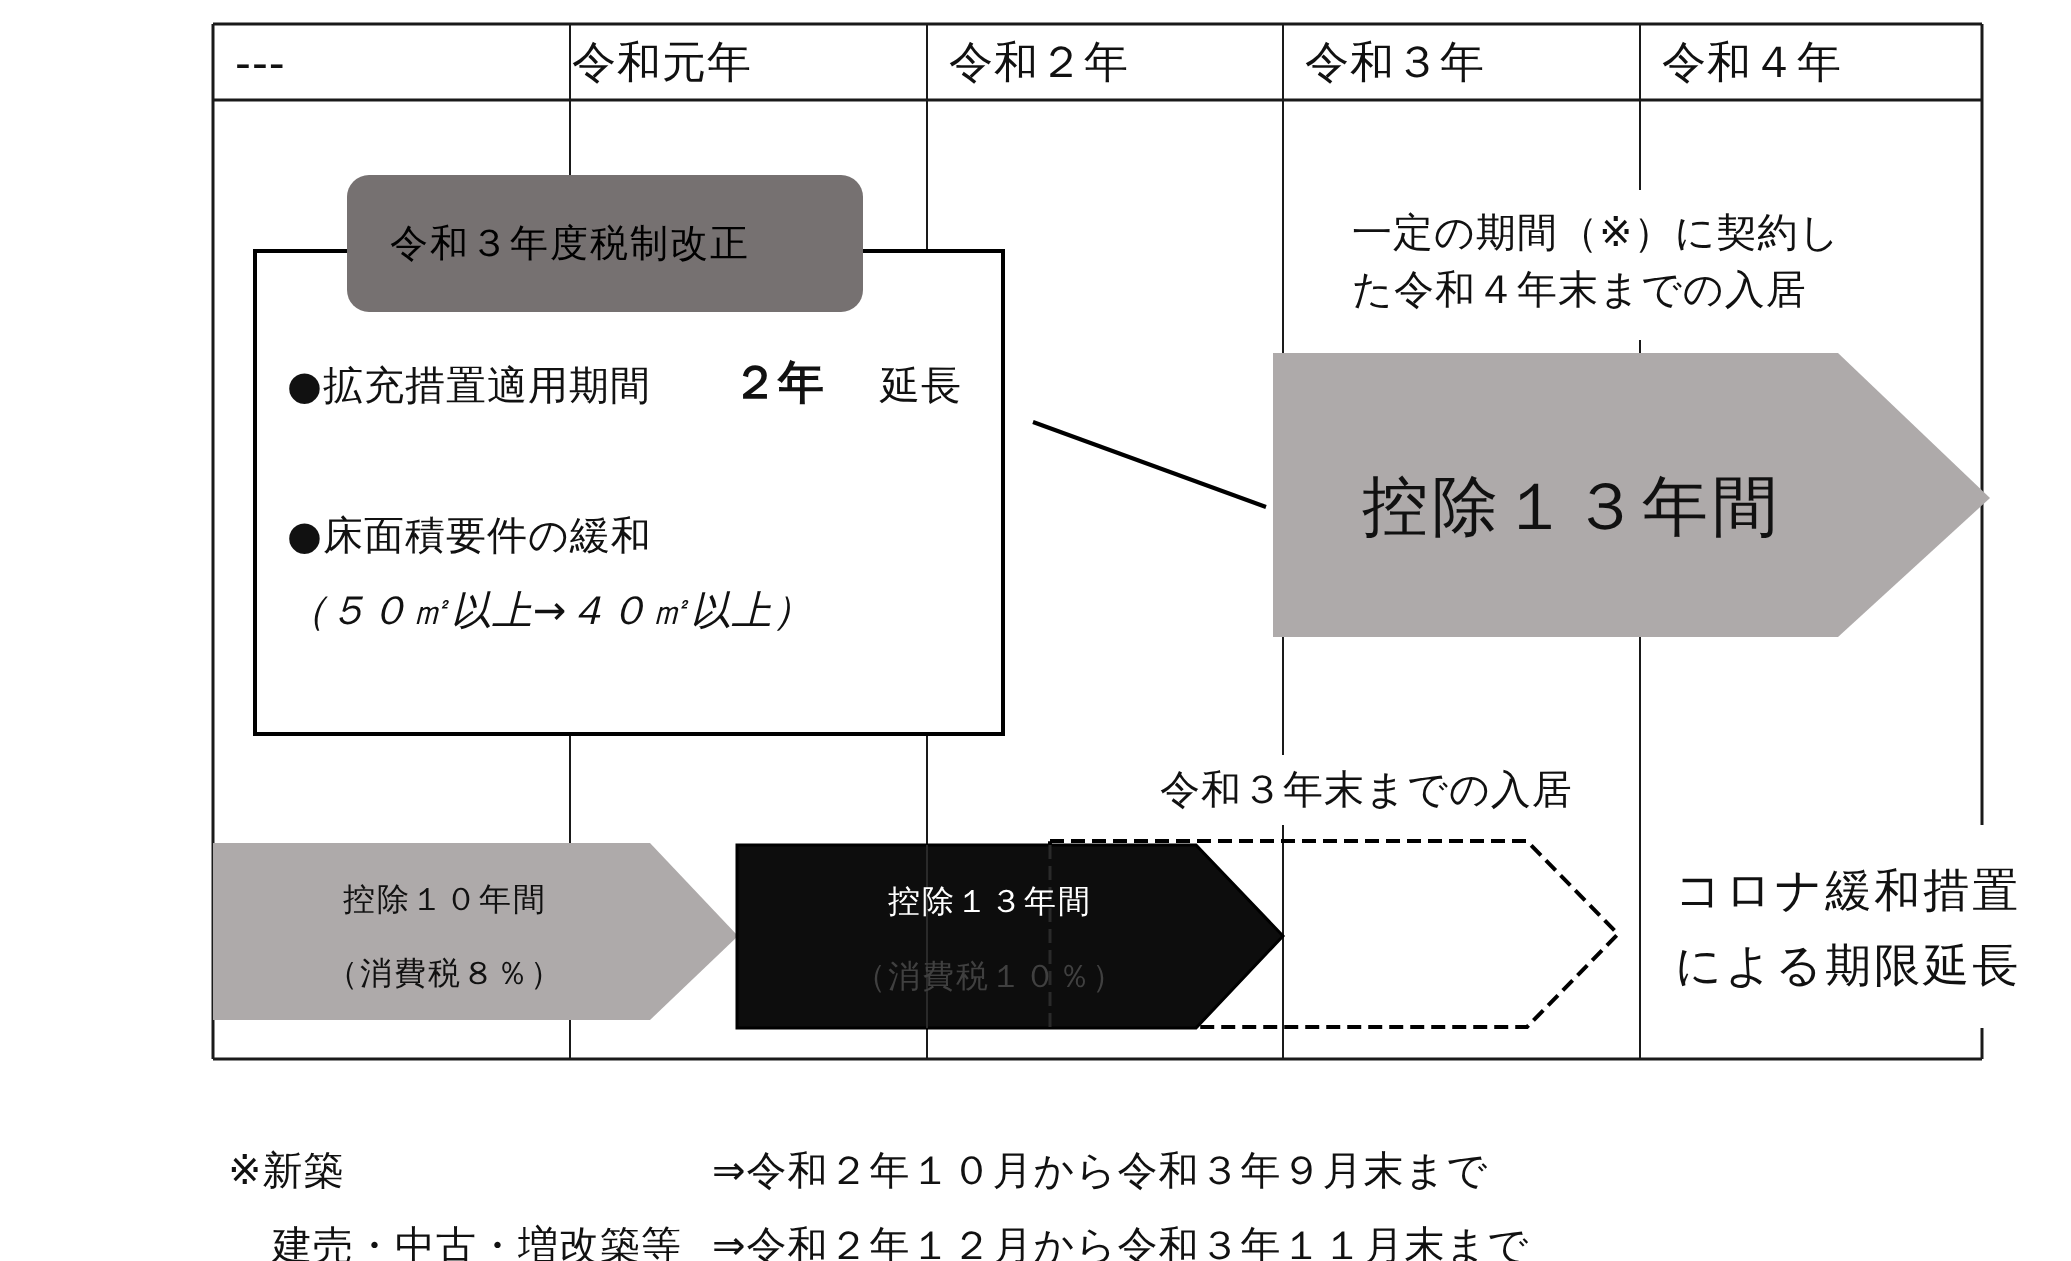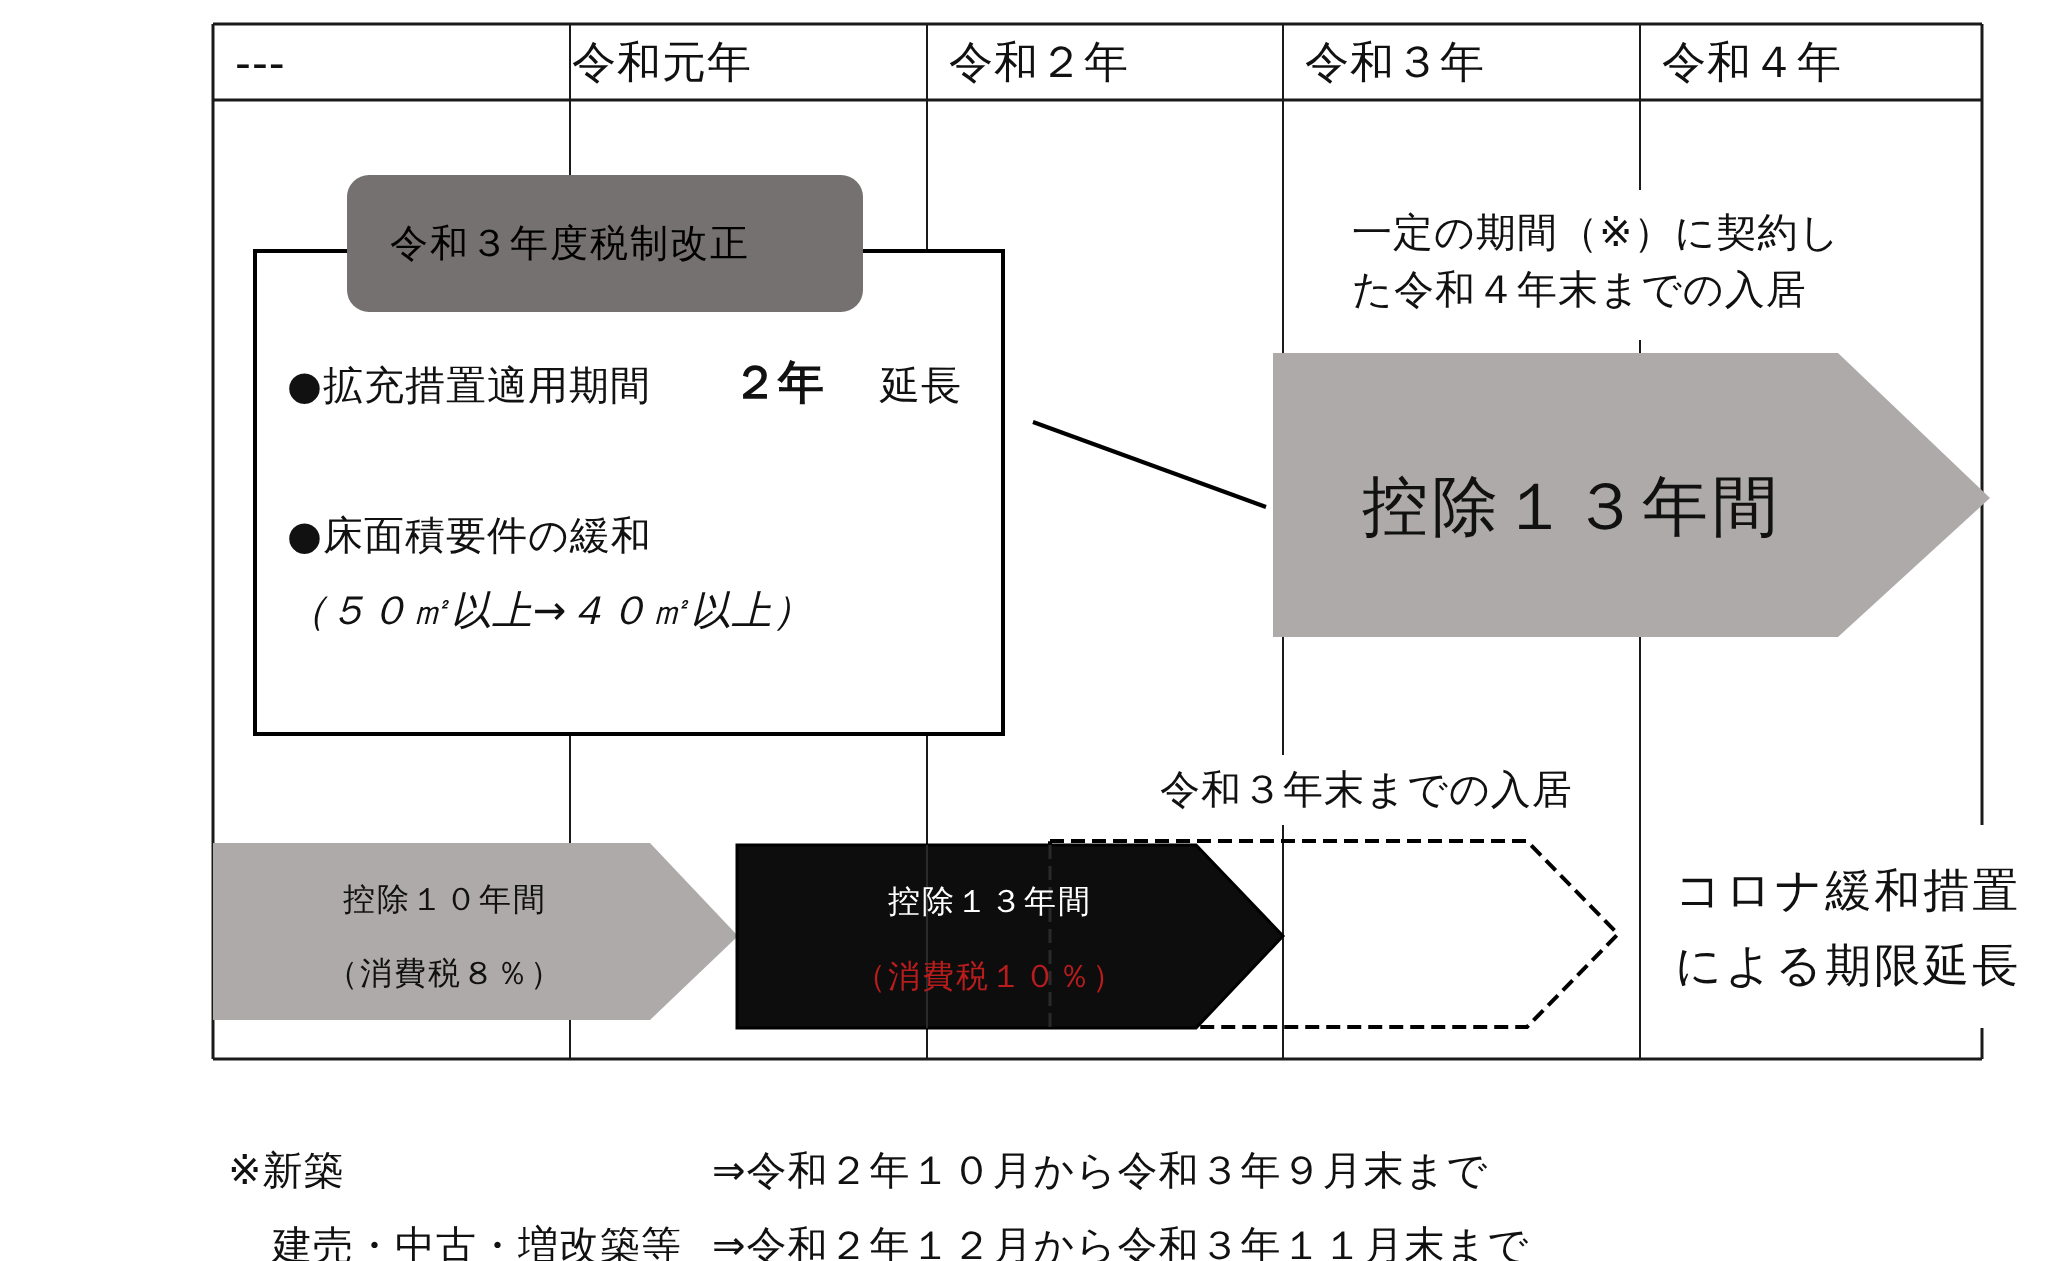--- a/index.html
+++ b/index.html
@@ -72,21 +72,21 @@
 <div class="txt box-line" style="left:287px;top:508px;">●床面積要件の緩和</div>
 <div class="txt box-line" style="left:287px;top:583px;font-style:italic;">（５０㎡以上→４０㎡以上）</div>
 
 <div class="txt note" style="left:1352px;top:205px;">一定の期間（※）に契約し</div>
 <div class="txt note" style="left:1352px;top:262px;">た令和４年末までの入居</div>
 <div class="txt" style="left:1362px;top:462px;font-size:66px;letter-spacing:4px;">控除１３年間</div>
 
 <div class="txt arrow-label" style="left:230px;top:878px;width:430px;">控除１０年間</div>
 <div class="txt arrow-label" style="left:230px;top:952px;width:430px;">（消費税８％）</div>
 <div class="txt arrow-label" style="left:770px;top:880px;width:440px;color:#ffffff;">控除１３年間</div>
-<div class="txt arrow-label" style="left:770px;top:955px;width:440px;color:#b91c1c;">（消費税１０％）</div>
+<div class="txt arrow-label" style="left:770px;top:955px;width:440px;color:#404040;">（消費税１０％）</div>
 <div class="txt note" style="left:1160px;top:762px;">令和３年末までの入居</div>
 
 <div class="txt" style="left:1675px;top:860px;font-size:46px;letter-spacing:3px;">コロナ緩和措置</div>
 <div class="txt" style="left:1675px;top:935px;font-size:46px;letter-spacing:3px;">による期限延長</div>
 
 <div class="txt footnote-row footer" style="left:228px;top:1143px;">※新築</div>
 <div class="txt footer" style="left:712px;top:1143px;">⇒令和２年１０月から令和３年９月末まで</div>
 <div class="txt footer" style="left:272px;top:1218px;">建売・中古・増改築等</div>
 <div class="txt footer" style="left:712px;top:1218px;">⇒令和２年１２月から令和３年１１月末まで</div>
 

